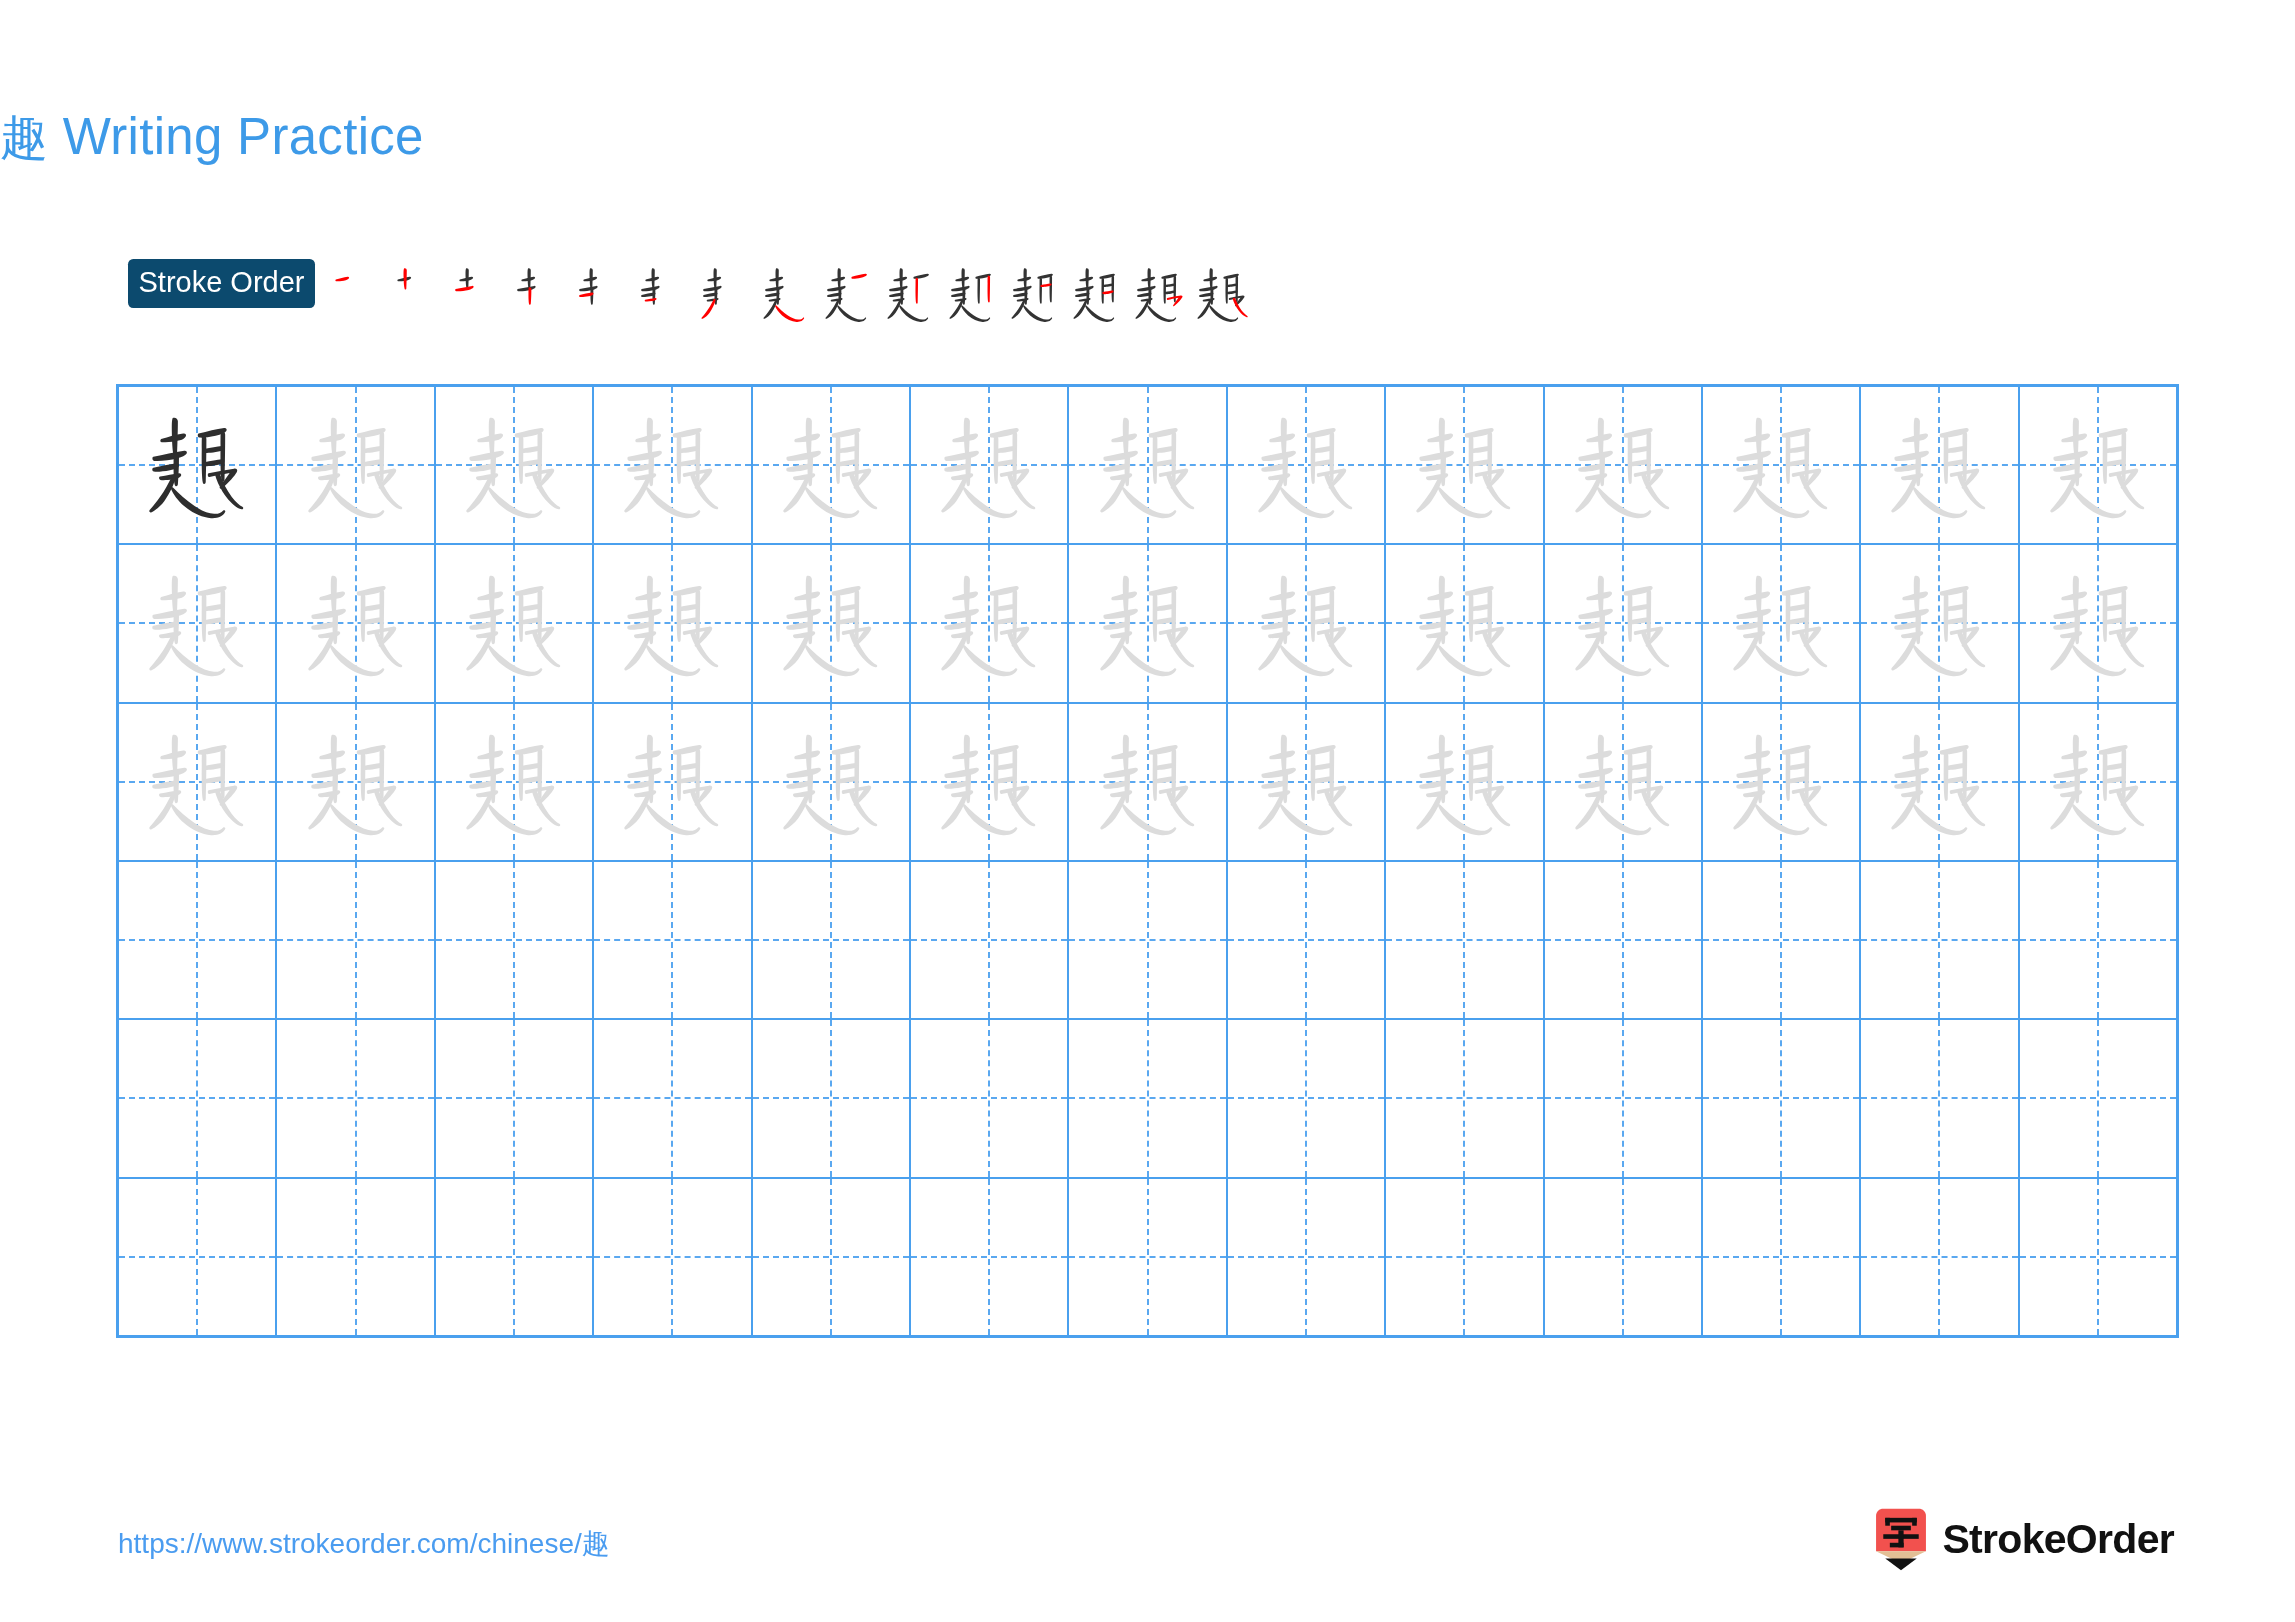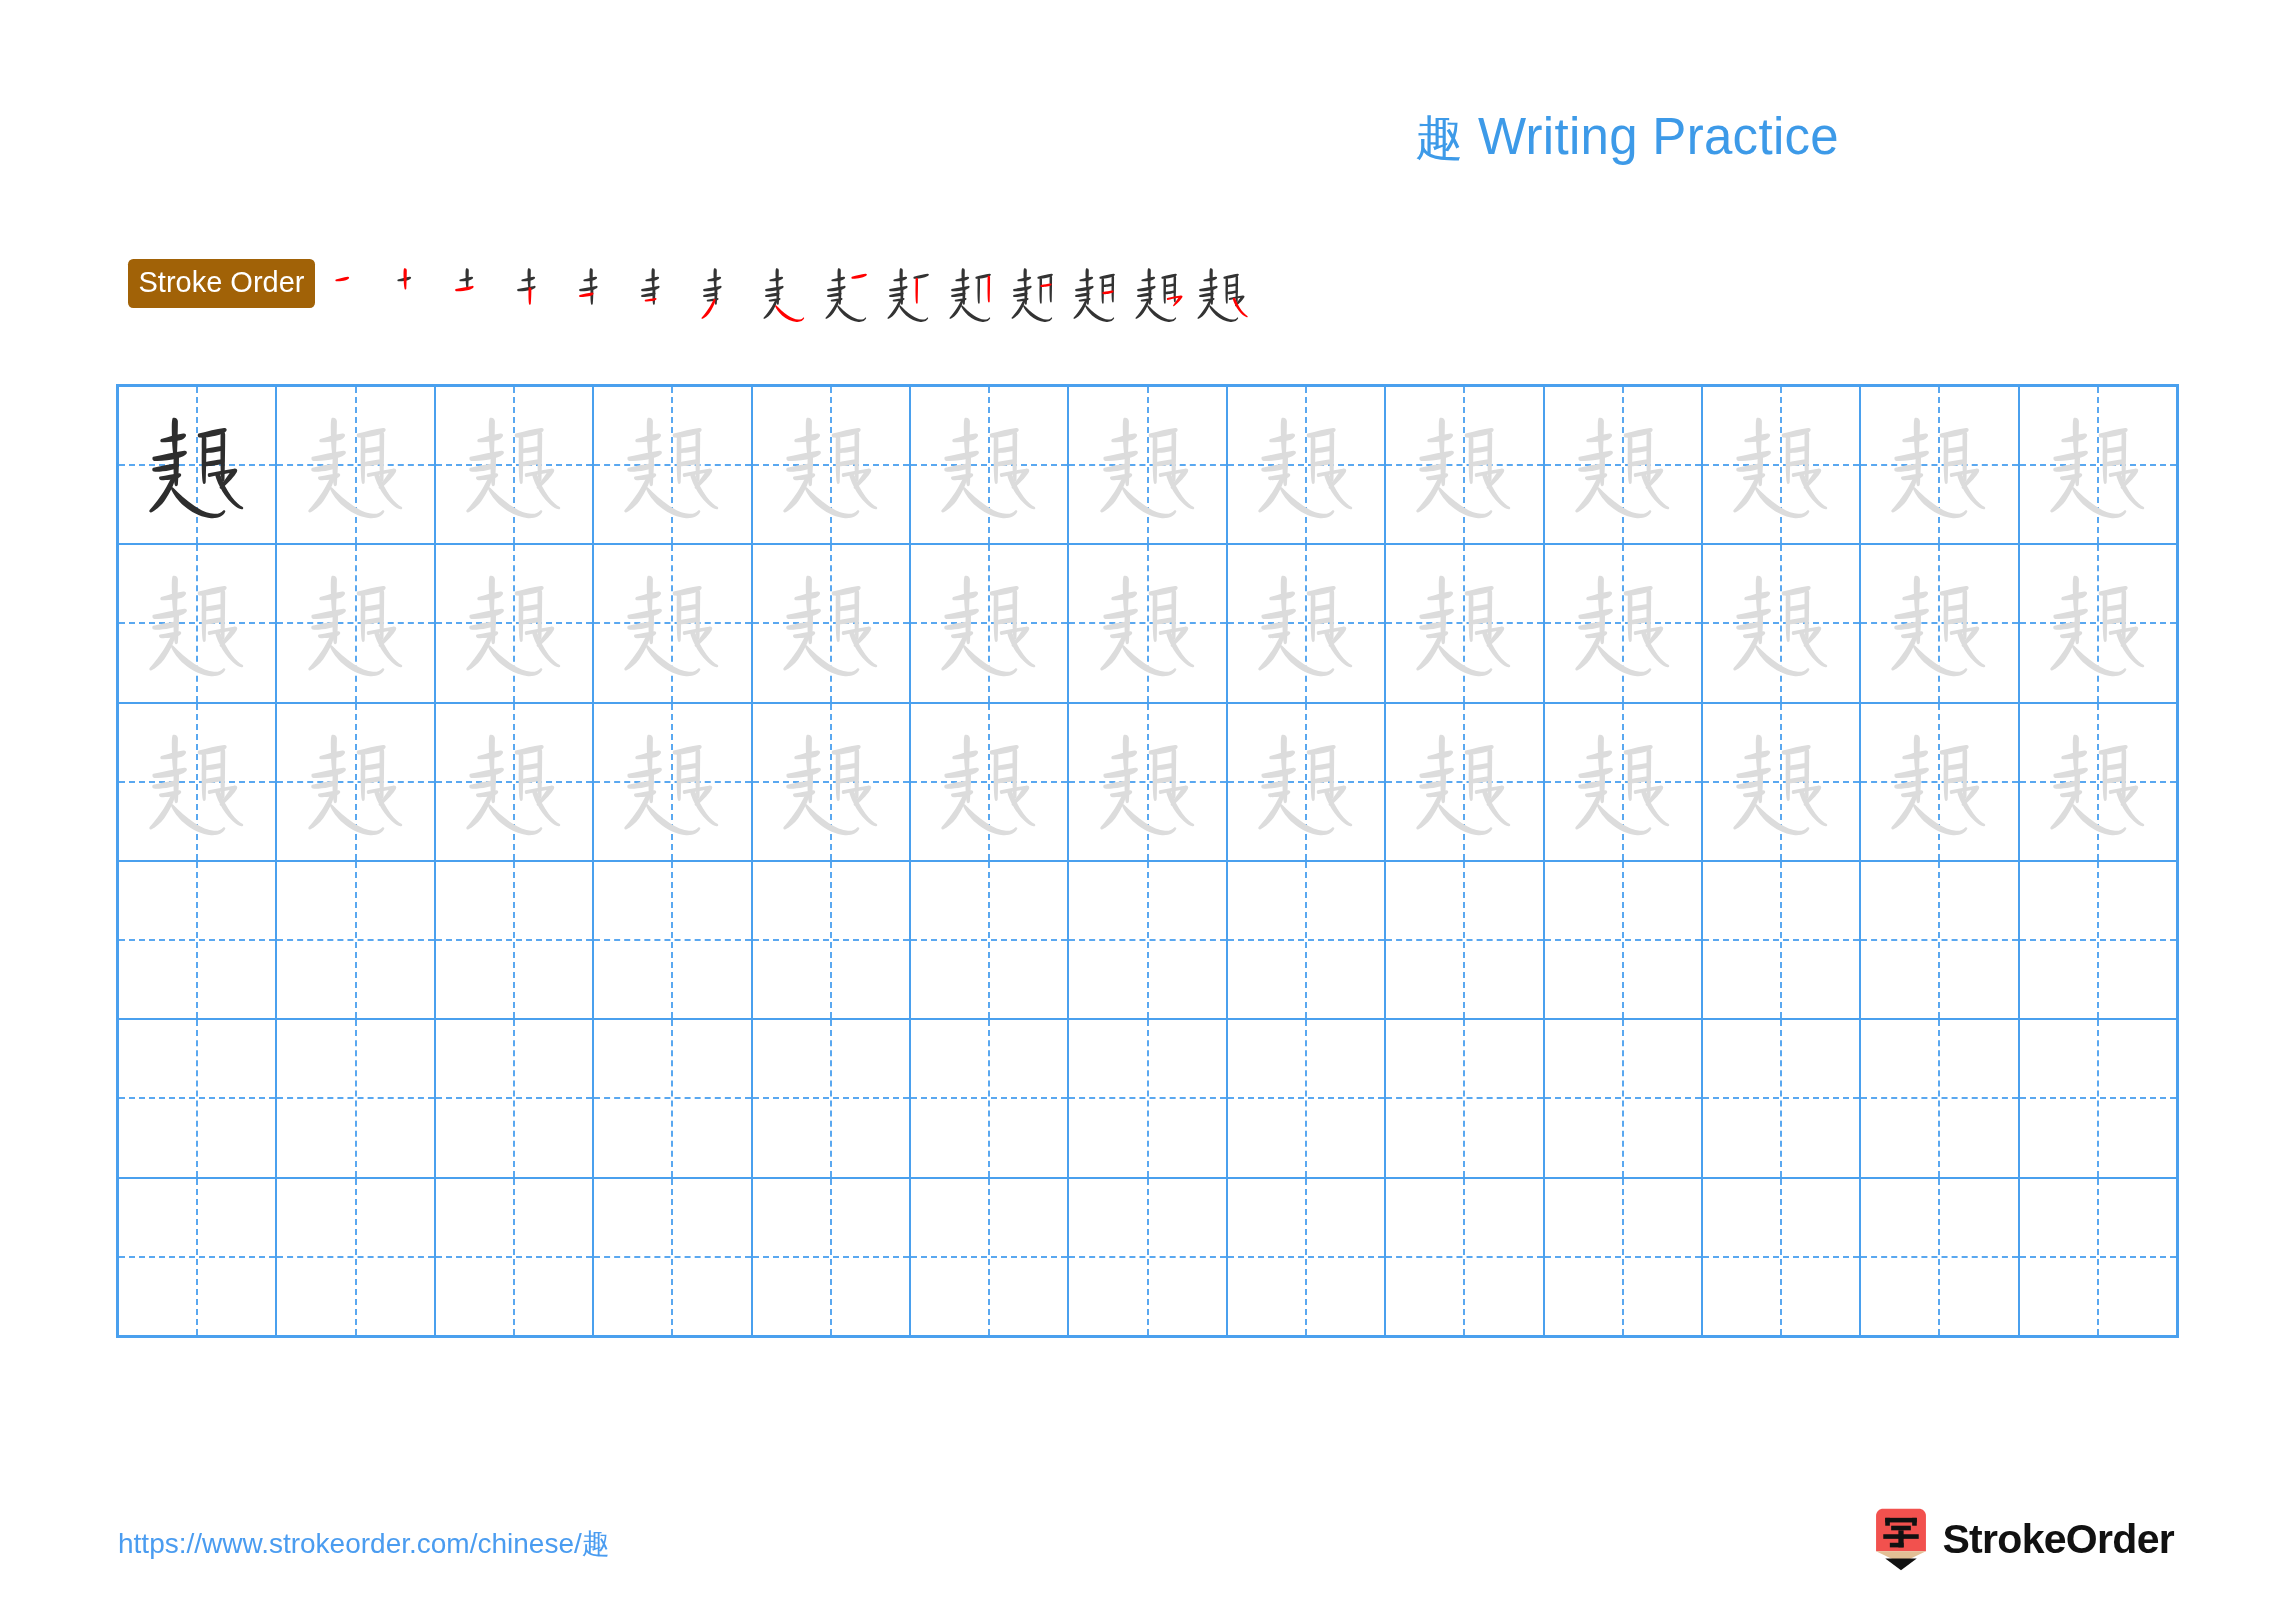--- a/index.html
+++ b/index.html
@@ -14,21 +14,21 @@
     position: relative;
     overflow: hidden;
   }
 
   
   .page-title {
     position: absolute;
     top: 111px;
     left: 0;
     width: 1839px;
-    text-align: right;
+    text-align: left;
     font-size: 51px;
     font-weight: 400;
     color: #3d9ae8;
     letter-spacing: 0.3px;
     line-height: 1;
     white-space: nowrap;
   }
   .page-title .han {
     font-family: "DejaVu Sans", sans-serif;
     font-size: 48px;
@@ -39,21 +39,21 @@
     position: absolute;
     top: 254px;
     left: 128px;
     width: 2048px;
     height: 85px;
     display: flex;
     align-items: flex-start;
   }
   .stroke-order-badge {
     flex: 0 0 auto;
-    background: #a16207;
+    background: #0c4a6e;
     color: #ffffff;
     border-radius: 5.2px;
     font-size: 29px;
     line-height: 1;
     padding: 8.5px 10.5px 11px 10.5px;
     white-space: nowrap;
     margin-top: 5.2px;
   }
   .stroke-glyphs {
     flex: 1 1 auto;

